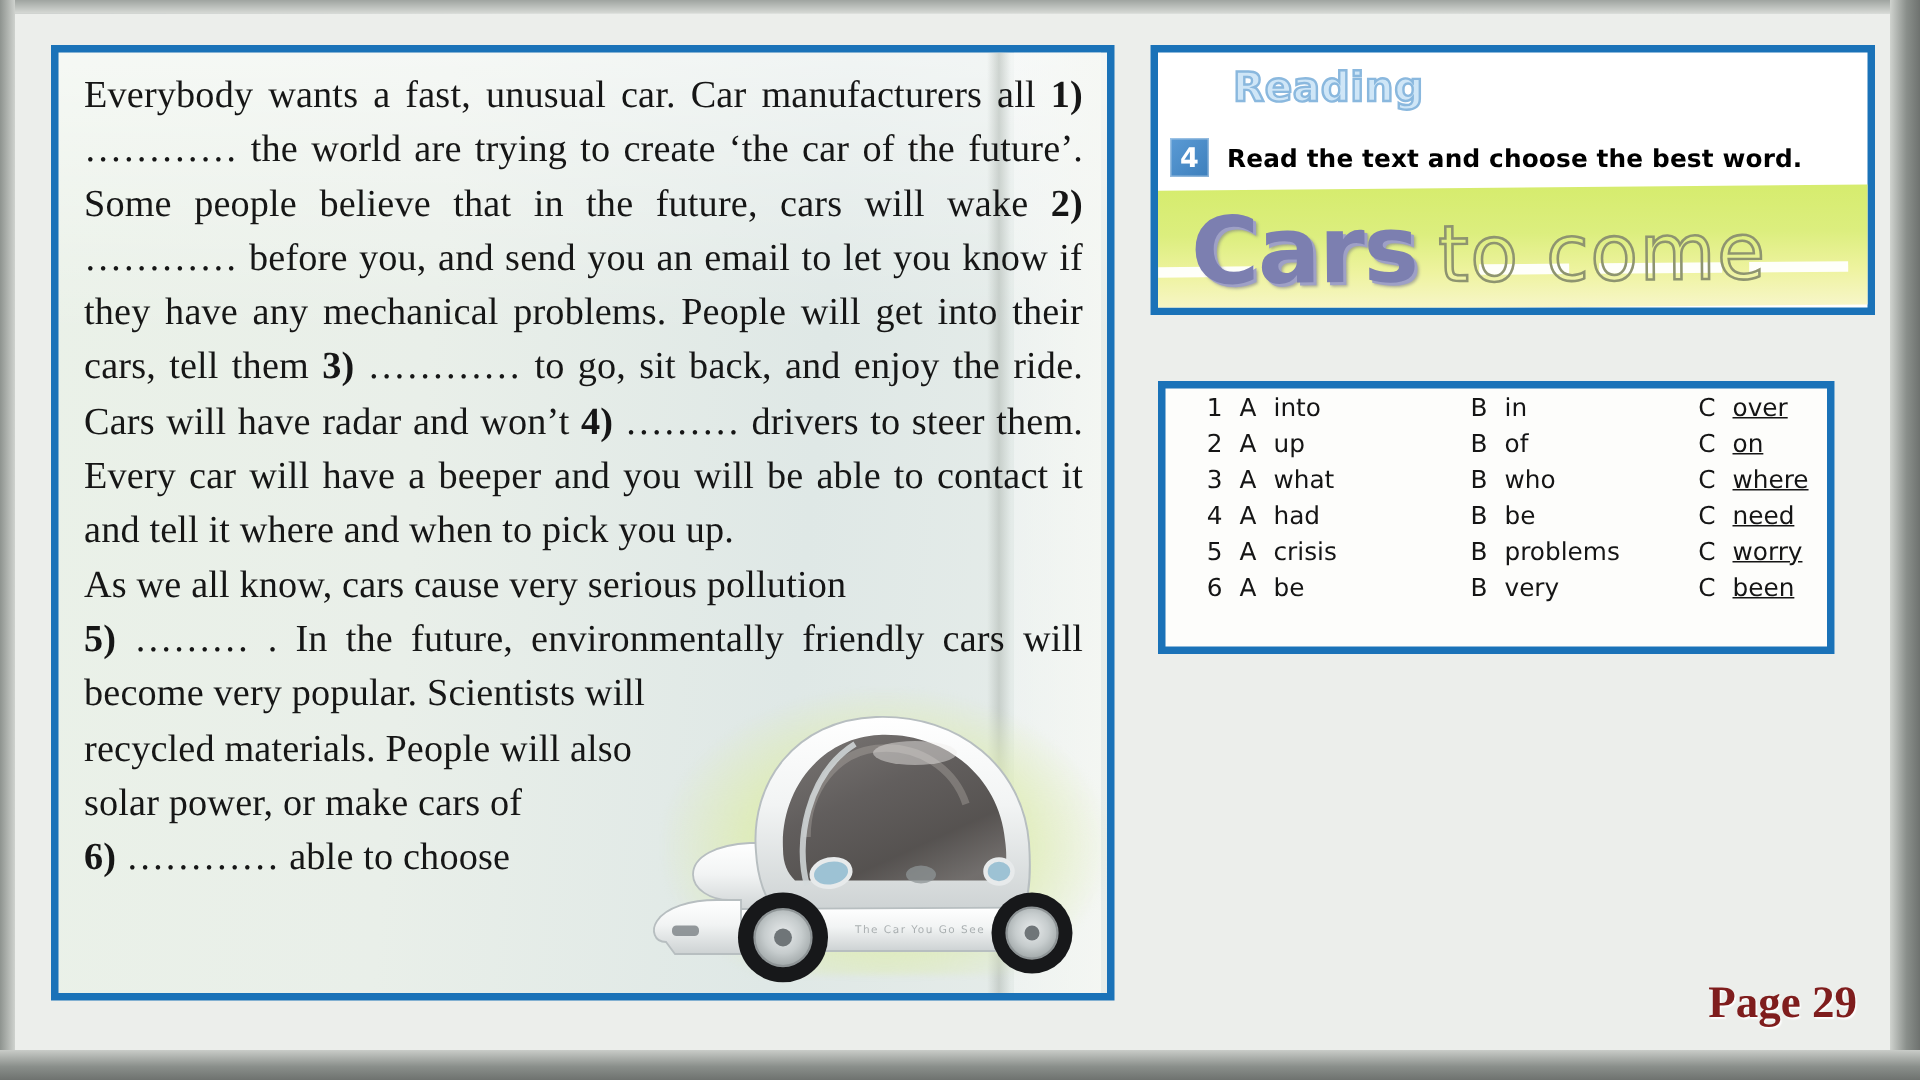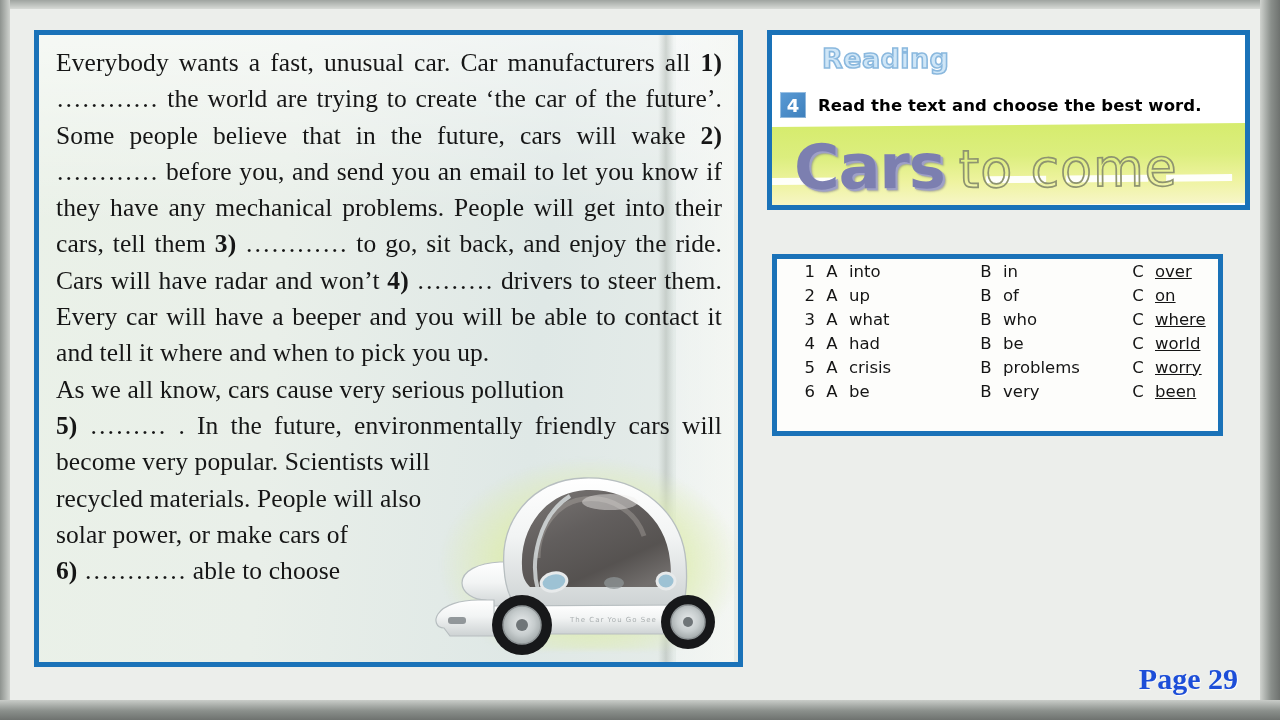--- a/index.html
+++ b/index.html
@@ -172,24 +172,24 @@
   }
   #options-table td { padding: 2.5px 0; vertical-align: baseline; }
   .opt-num  { width: 38px; text-align: right; padding-right: 0 !important; }
   .opt-let  { width: 34px; text-align: center; }
   .opt-word-a { width: 120px; }
   .opt-word-b { width: 118px; }
   .opt-word-c { width: auto; text-decoration: underline; }
 
   #page-number {
     position: absolute;
-    right: 22px; bottom: 4px;
+    right: 22px; bottom: 14px;
     font-family: "Liberation Serif", serif;
     font-size: 30px; font-weight: bold;
-    color: #1d4ed8;
+    color: #7f1d1d;
     text-shadow: 1px 1px 1px rgba(255,255,255,.9);
   }
 </style>
 </head>
 <body>
 
 <div id="frame">
   <div class="bevel-top"></div>
   <div class="bevel-left"></div>
   <div class="bevel-right"></div>
@@ -322,21 +322,21 @@
               <td class="opt-let">C</td>
               <td class="opt-word-c">where</td>
             </tr>
             <tr>
               <td class="opt-num">4</td>
               <td class="opt-let">A</td>
               <td class="opt-word-a">had</td>
               <td class="opt-let">B</td>
               <td class="opt-word-b">be</td>
               <td class="opt-let">C</td>
-              <td class="opt-word-c">world</td>
+              <td class="opt-word-c">need</td>
             </tr>
             <tr>
               <td class="opt-num">5</td>
               <td class="opt-let">A</td>
               <td class="opt-word-a">crisis</td>
               <td class="opt-let">B</td>
               <td class="opt-word-b">problems</td>
               <td class="opt-let">C</td>
               <td class="opt-word-c">worry</td>
             </tr>

